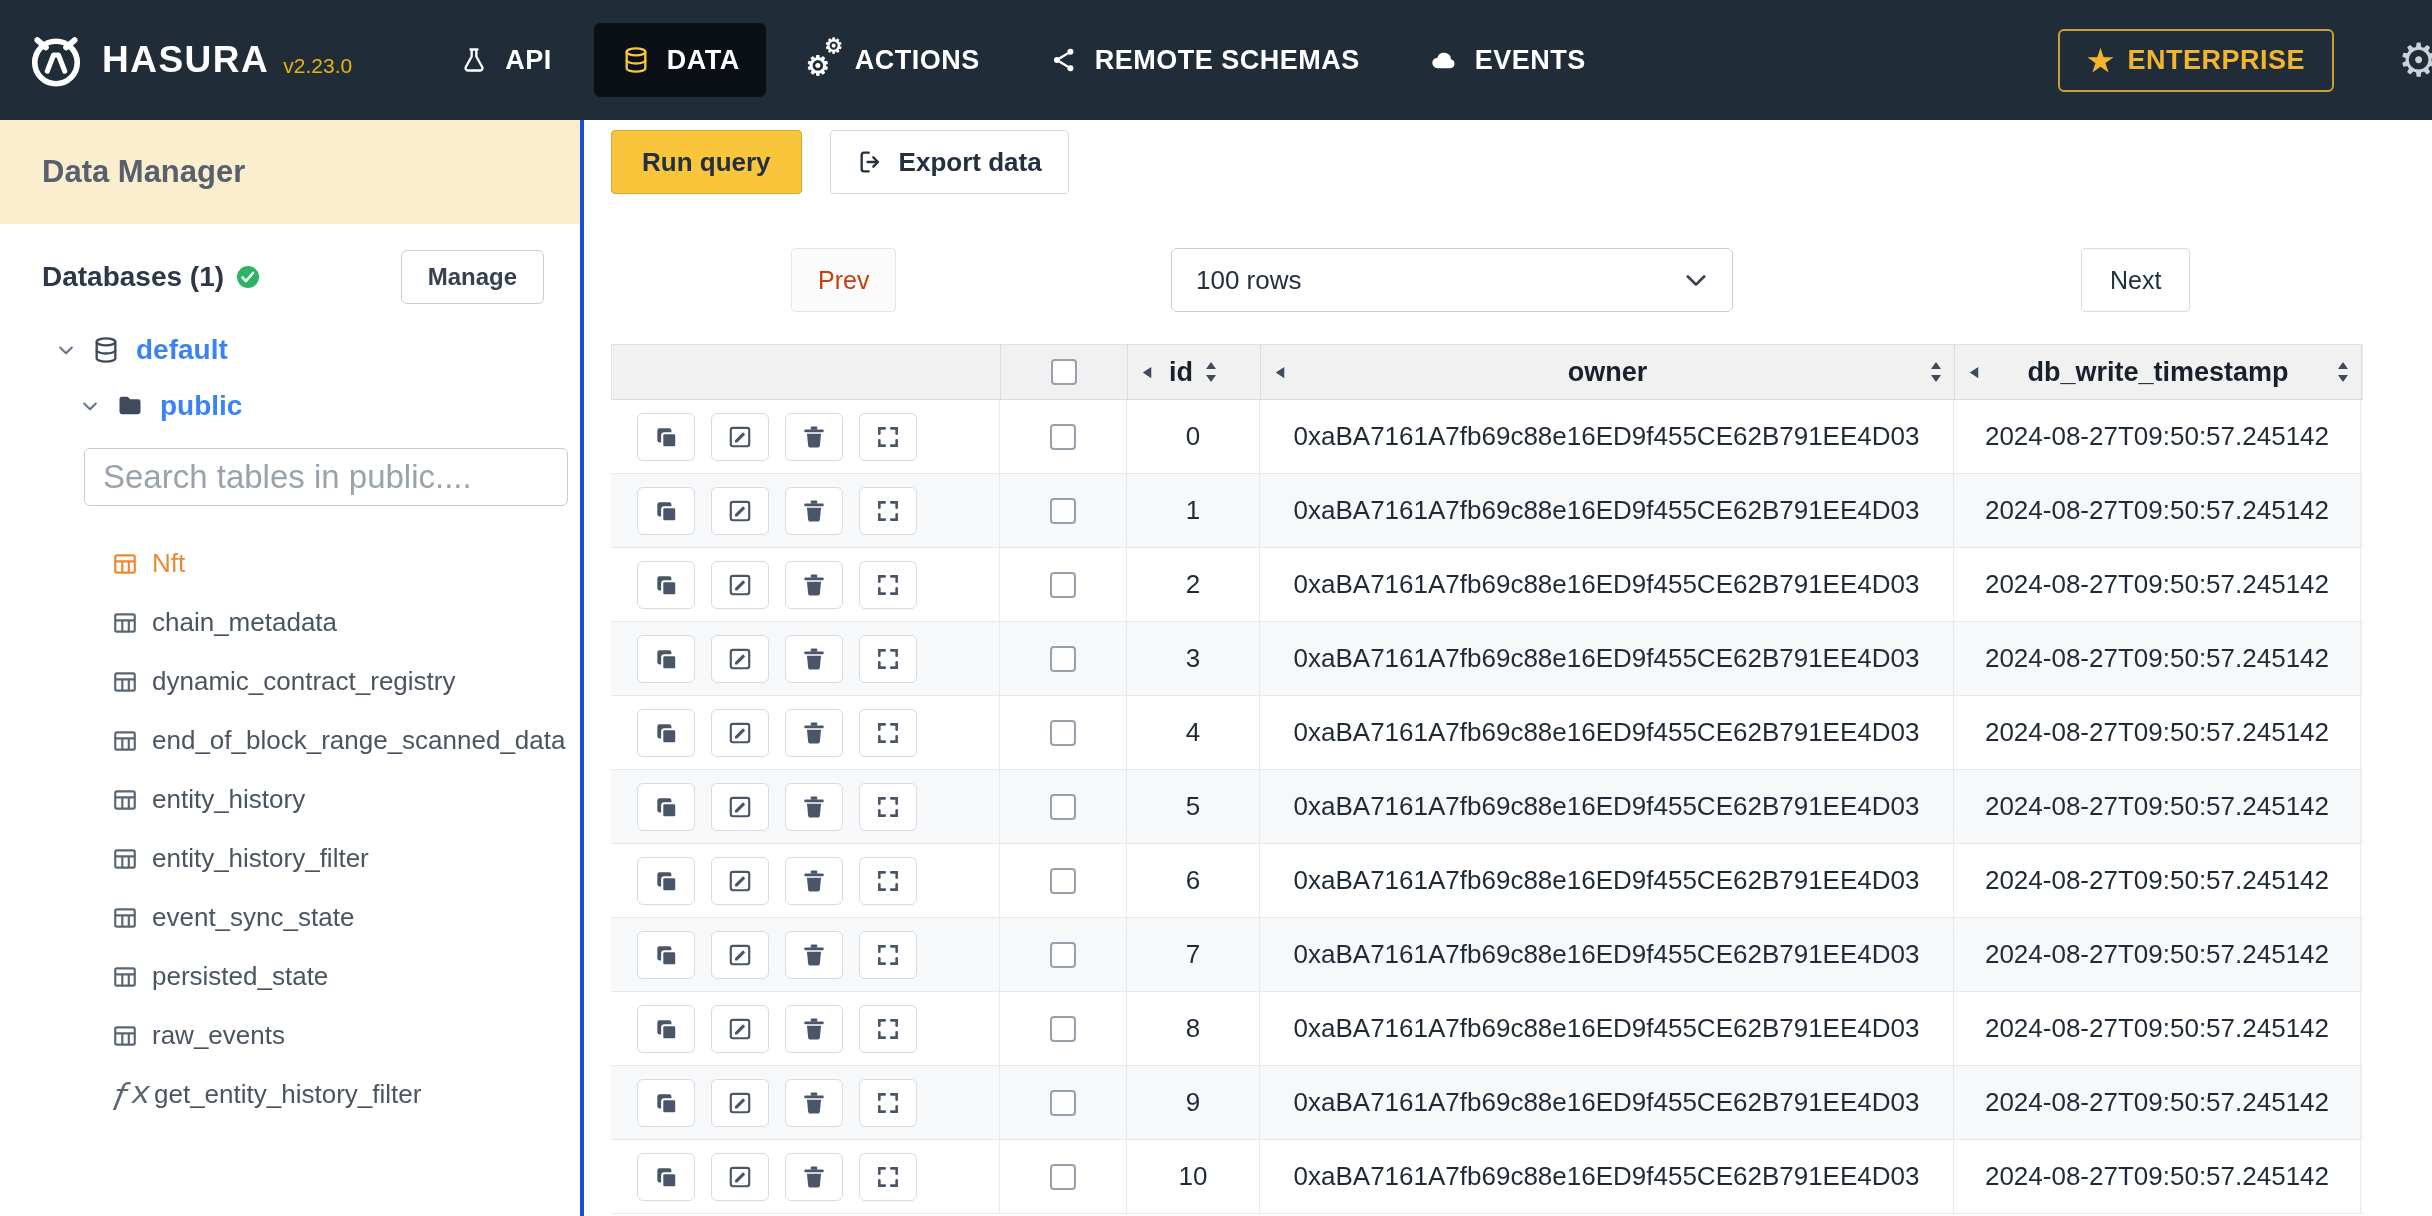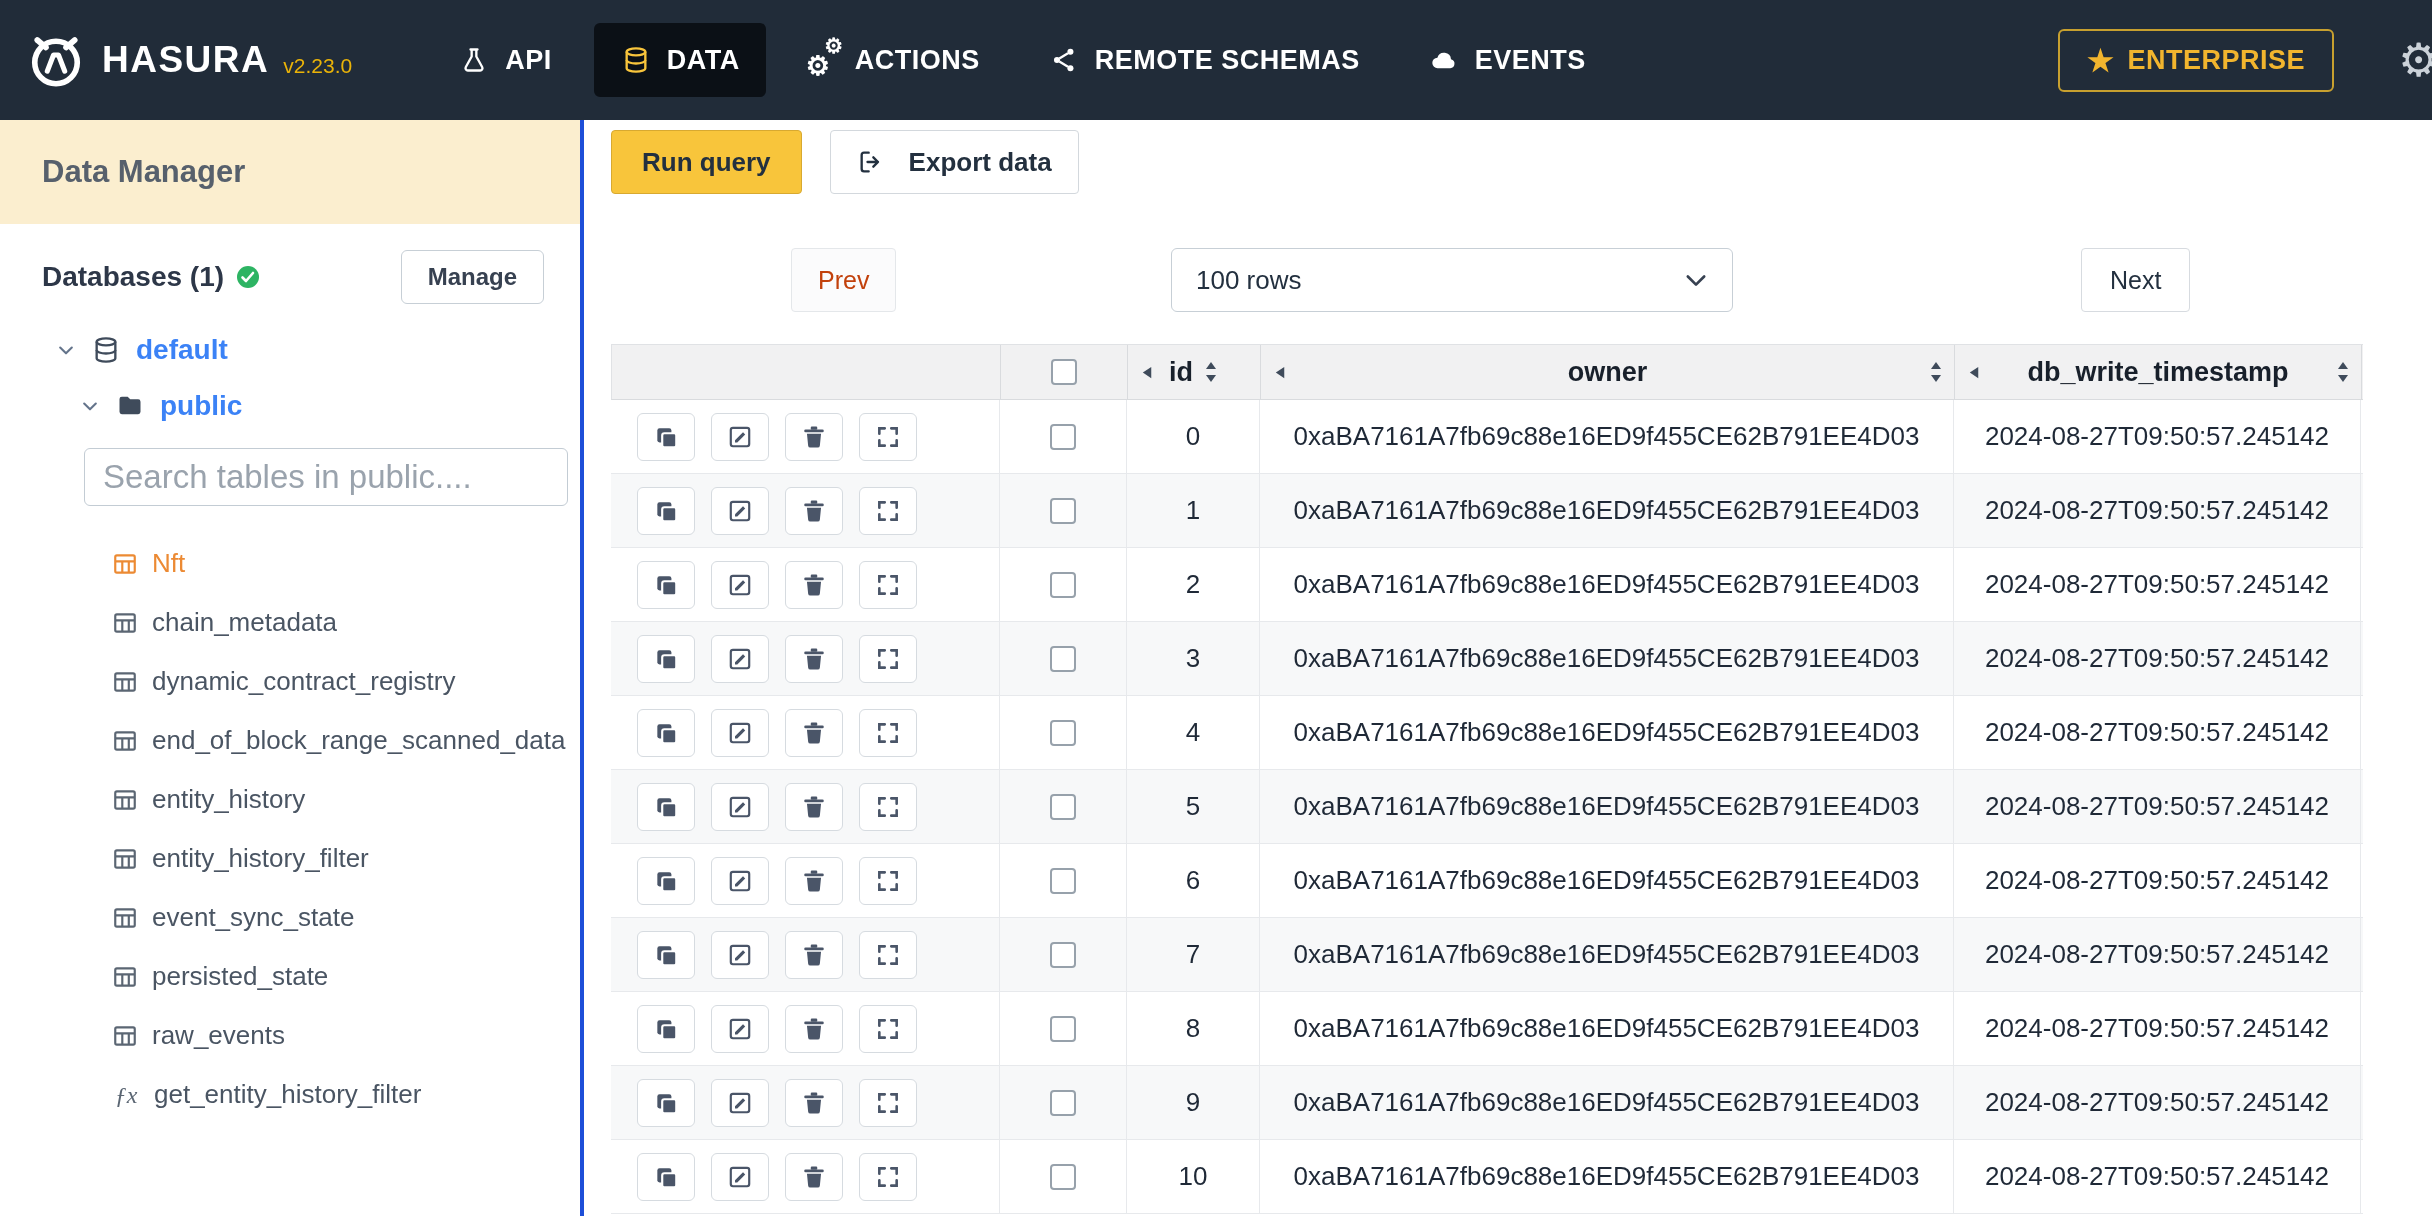--- a/index.html
+++ b/index.html
@@ -49,29 +49,29 @@
   .search-box{display:block;margin:26px 0 0 84px;width:484px;height:58px;border:1px solid #c3ccd4;
     border-radius:6px;padding:0 18px;font-size:33px;color:#374151;outline:none;
     font-family:"Liberation Sans",sans-serif;}
   .search-box::placeholder{color:#9aa3ad;}
   .table-list{margin-top:28px;}
   .table-item{display:flex;align-items:center;gap:14px;padding:14px 0 14px 112px;
     font-size:26px;color:#4a5563;cursor:pointer;}
   .table-item .icon{display:flex;color:#5b6673;}
   .table-item.active{color:#ec8a33;align-items:center;}
   .table-item.active .icon{color:#ec8a33;}
-  .fx-icon{font-family:Liberation Serif, serif;font-style:italic;font-size:24px;color:#5b6673;
+  .fx-icon{font-family:Liberation Mono, monospace;font-style:italic;font-size:32px;color:#5b6673;
     width:28px;text-align:center;line-height:26px;}
 
   
   .toolbar{position:absolute;top:10px;left:27px;display:flex;gap:28px;}
   .run-query-btn{height:64px;padding:0 30px;background:#f8c53b;border:1px solid #d8a930;border-radius:4px;
     font-size:26px;font-weight:bold;color:#23303f;cursor:pointer;font-family:inherit;}
   .export-btn{height:64px;padding:0 26px;background:#fff;border:1px solid #d3d8dd;border-radius:4px;
-    font-size:26px;font-weight:bold;color:#23303f;display:flex;align-items:center;gap:24px;
+    font-size:26px;font-weight:bold;color:#23303f;display:flex;align-items:center;gap:14px;
     cursor:pointer;font-family:inherit;}
   .export-btn .icon{display:flex;color:#23303f;}
 
   
   .pagination{position:absolute;top:128px;left:27px;width:1750px;height:66px;}
   .prev-btn{position:absolute;left:180px;top:0;height:64px;padding:0 26px;font-size:25px;color:#c2410c;
     background:#fbfbfc;border:1px solid #e4e7ea;border-radius:4px;cursor:default;font-family:inherit;}
   .rows-select{position:absolute;left:560px;top:0;width:562px;height:64px;border:1px solid #c7cfd6;
     border-radius:6px;display:flex;align-items:center;padding:0 24px;font-size:26px;color:#23303f;
     background:#fff;cursor:pointer;}

